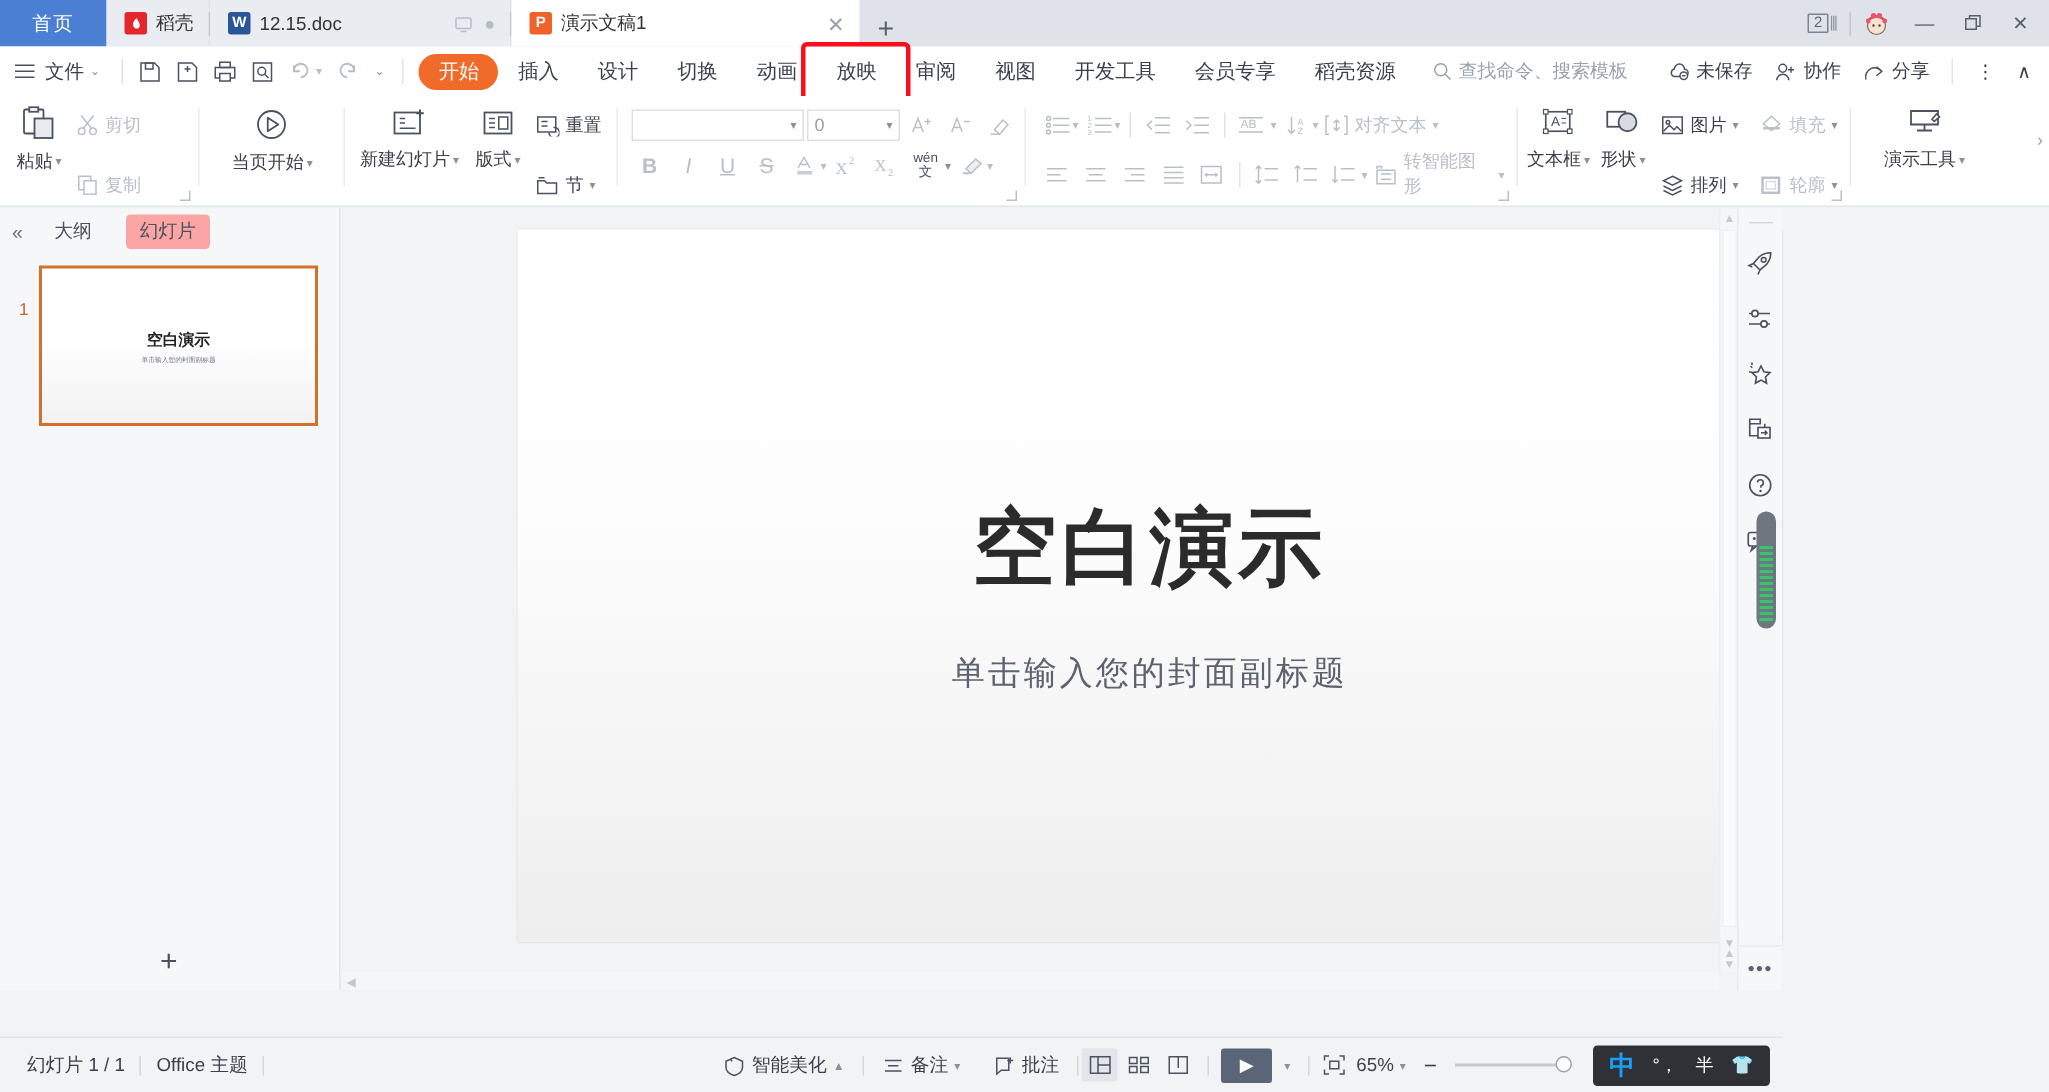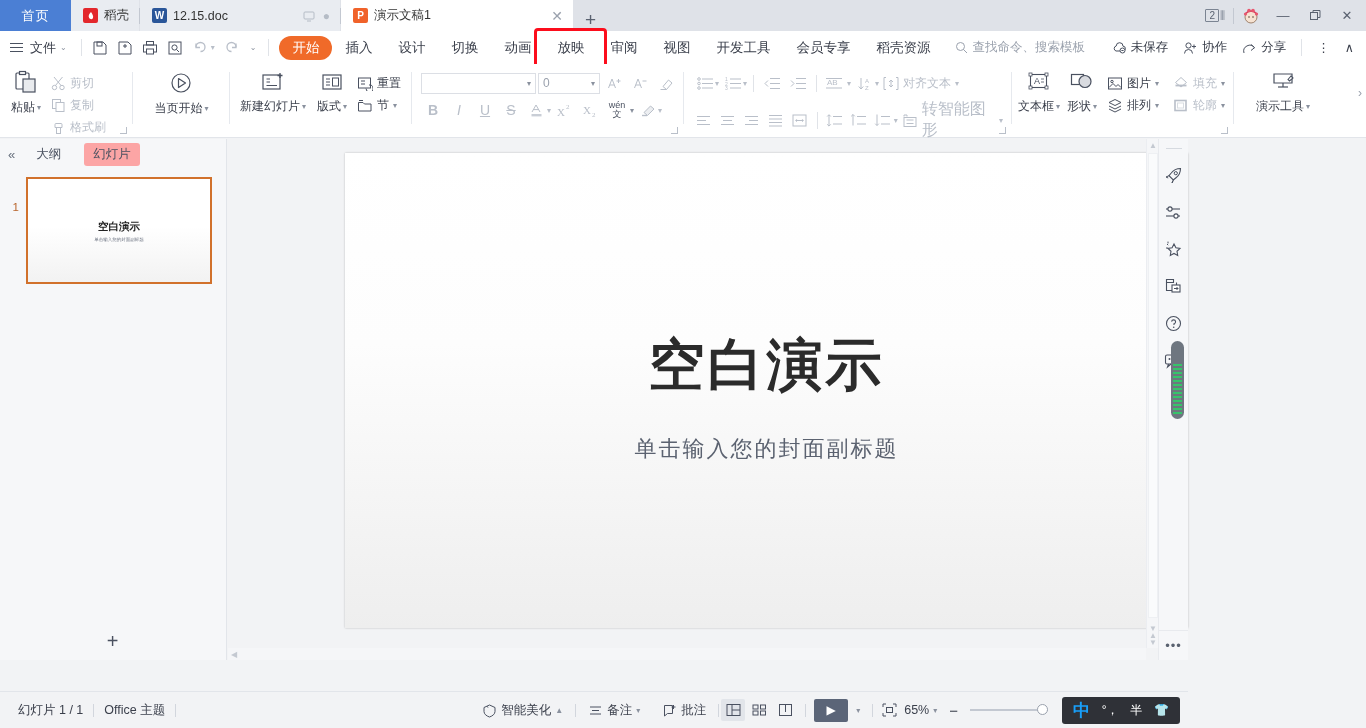--- a/index.html
+++ b/index.html
@@ -76,21 +76,21 @@
   }
   .rgroup { display:flex; align-items:flex-start; height:70px; position:relative; padding:0 5px;}
   .rgroup.bordered::after { content:""; position:absolute; right:0; top:6px; bottom:12px; width:1px; background:#e6e9ee;}
   .dlg-launch { position:absolute; right:6px; bottom:2px; width:7px; height:7px;
      border-right:1px solid #b9bfc9; border-bottom:1px solid #b9bfc9;}
   .bigbtn {
     width:auto; min-width:42px; padding:4px 5px 2px; display:flex; flex-direction:column;
     align-items:center; justify-content:flex-start; gap:2px; font-size:12px; color:#3a3f4b;
   }
   .bigbtn .lbl { display:flex; align-items:center; gap:2px; white-space:nowrap; }
-  .stack2 { display:flex; flex-direction:column; gap:1px; padding-top:7px;}
+  .stack2 { display:flex; flex-direction:column; gap:19px; padding-top:7px;}
   .smallbtn { display:flex; align-items:center; gap:4px; font-size:12px; padding:2px 4px; white-space:nowrap;}
   .dim { color:#b9bfc9; }
   .icon { display:inline-flex; align-items:center; justify-content:center; flex:0 0 auto;}
 
   
   .fontgrp { display:flex; flex-direction:column; gap:5px; padding:6px 4px 0; }
   .frow { display:flex; align-items:center; gap:2px; }
   .fname {
     width:115px; height:21px; border:1px solid #dcdfe5; background:#fff;
     display:flex; align-items:center; justify-content:flex-end; padding:0 4px; }
@@ -673,21 +673,21 @@
           </div>
           <span class="caret dim" style="margin-left:-2px;">▾</span>
           <div class="tbtn dim" style="width:auto;padding:0 2px;">
             <svg width="16" height="15" viewBox="0 0 16 15">
                 <path d="M2 3.5V2h3v1.5" fill="none" stroke="#b9bfc9"></path>
                 <rect x="2" y="4.5" width="12" height="9" fill="none" stroke="#b9bfc9"></rect>
                 <line x1="4.5" y1="7" x2="11.5" y2="7" stroke="#b9bfc9"></line>
                 <line x1="4.5" y1="10.5" x2="11.5" y2="10.5" stroke="#b9bfc9"></line>
               </svg>
           </div>
-          <span class="dim" style="font-size:16px;">转智能图形</span>
+          <span class="dim" style="font-size:12px;">转智能图形</span>
           <span class="caret dim" style="margin-left:2px;">▾</span>
         </div>
       </div>
       <div class="dlg-launch"></div>
     </div>
 
     <div class="rgroup bordered" style="width:222px;">
       <div class="bigbtn">
         <span class="icon">
           <svg width="27" height="26" viewBox="0 0 27 26">

